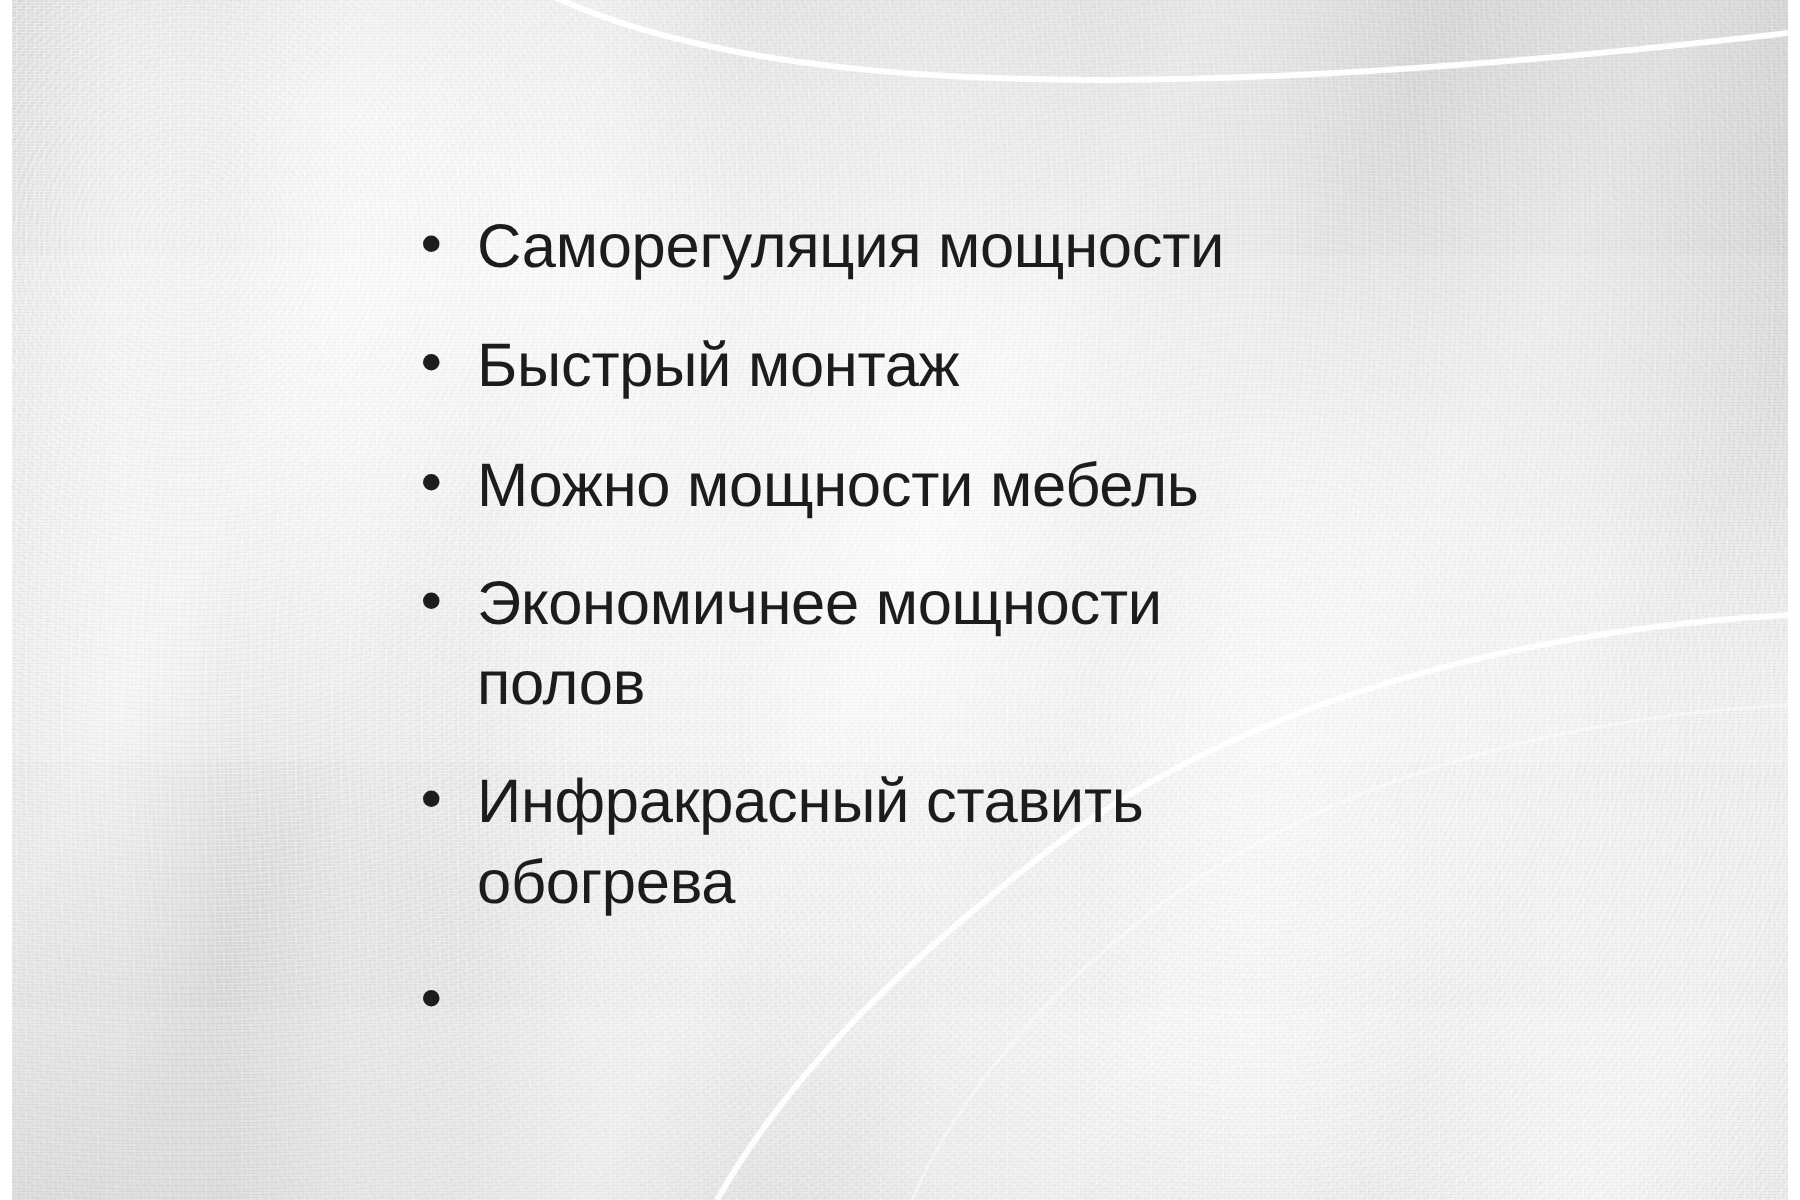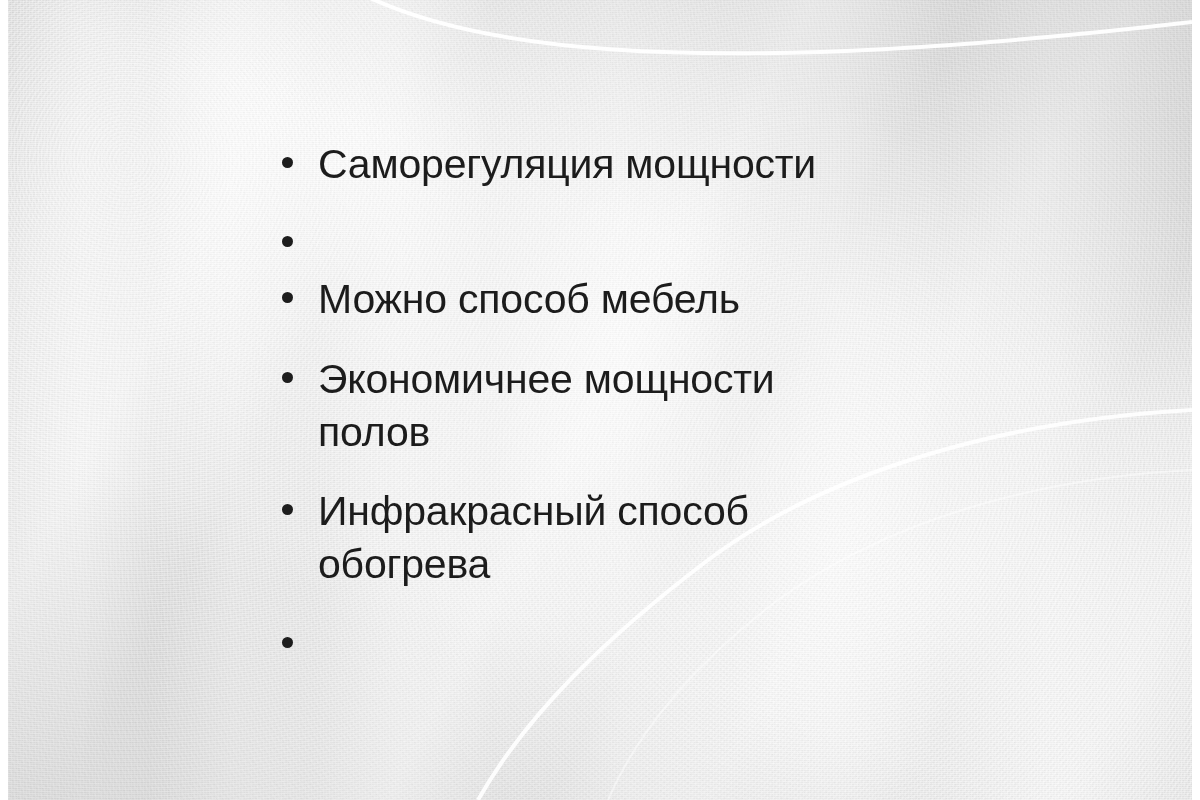--- a/index.html
+++ b/index.html
@@ -191,33 +191,34 @@
   <div class="margin-right"></div>
 
   <div class="content">
     <ul class="bullet-list">
       <li class="bullet-item">
         <span class="bullet-dot"></span>
         <span class="bullet-text">Саморегуляция мощности</span>
       </li>
       <li class="bullet-item">
         <span class="bullet-dot"></span>
-      </li>
-      <li class="bullet-item">
-        <span class="bullet-dot"></span>
-        <span class="bullet-text">Можно способ мебель</span>
+        <span class="bullet-text">Быстрый монтаж</span>
+      </li>
+      <li class="bullet-item">
+        <span class="bullet-dot"></span>
+        <span class="bullet-text">Можно мощности мебель</span>
       </li>
       <li class="bullet-item">
         <span class="bullet-dot"></span>
         <span class="bullet-text">Экономичнее мощности
 полов</span>
       </li>
       <li class="bullet-item">
         <span class="bullet-dot"></span>
-        <span class="bullet-text">Инфракрасный способ
+        <span class="bullet-text">Инфракрасный ставить
 обогрева</span>
       </li>
       <li class="bullet-item">
         <span class="bullet-dot"></span>
       </li>
     </ul>
   </div>
 
 </div>
 

